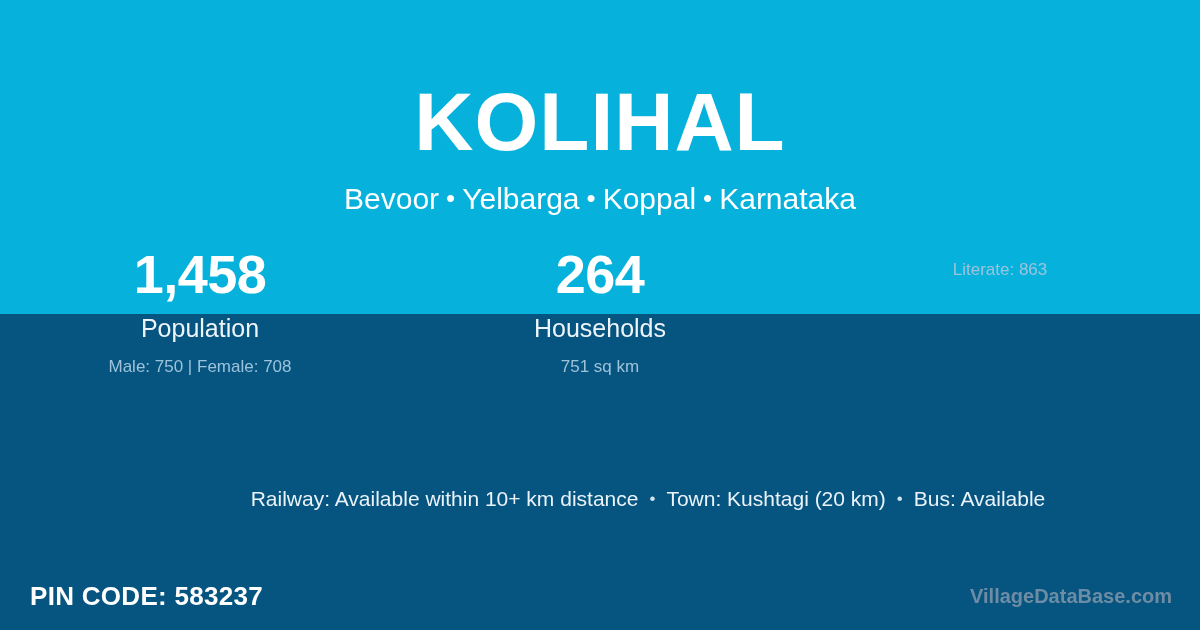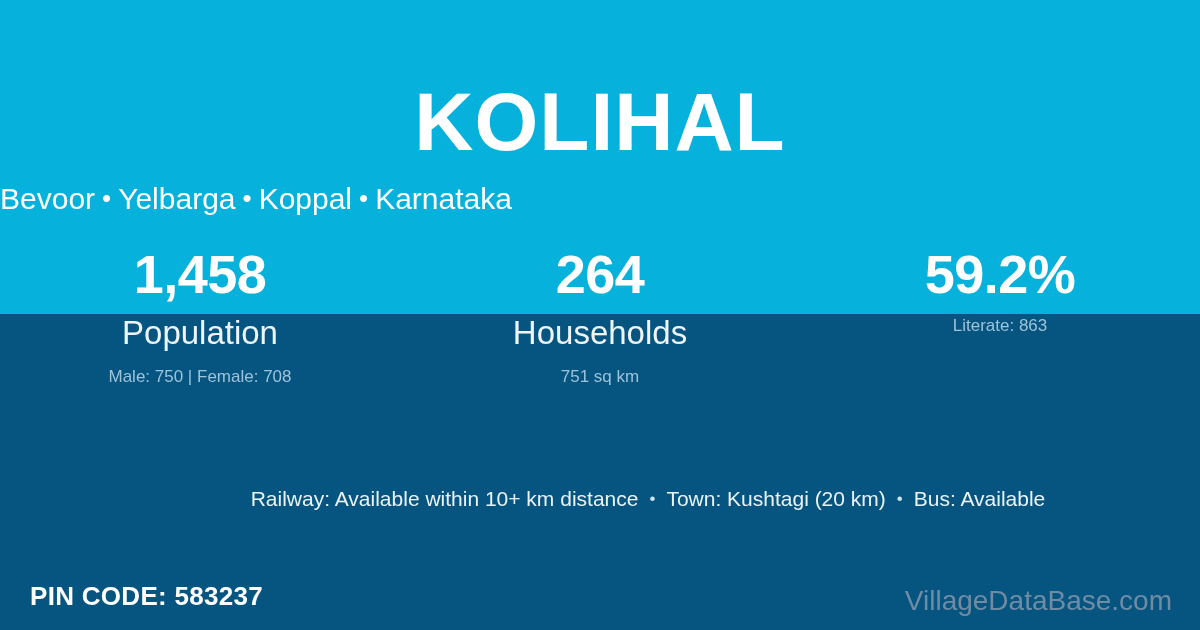--- a/index.html
+++ b/index.html
@@ -29,20 +29,21 @@
     color:#ffffff;
     font-size:82px;
     font-weight:bold;
     letter-spacing:1px;
     line-height:1;
   }
   .subtitle {
     position:absolute;
     left:0; top:181px;
     width:1200px;
+    text-align:center;
     color:#ffffff;
     font-size:30px;
     font-weight:normal;
     line-height:1.2;
   }
   .subtitle .sep { padding:0 7px; font-size:26px; position:relative; top:-2px; }
 
   
   .stats {
     position:absolute;
@@ -53,21 +54,21 @@
   .stat { width:400px; text-align:center; }
   .stat-value {
     color:#ffffff;
     font-size:54px;
     font-weight:bold;
     line-height:1.04;
     letter-spacing:-0.5px;
   }
   .stat-label {
     color:#eef5fa;
-    font-size:33px;
+    font-size:25px;
     font-weight:normal;
     line-height:1.2;
     margin-top:11px;
   }
   .stat-sub {
     color:#9dc3da;
     font-size:17px;
     font-weight:normal;
     line-height:1.2;
     margin-top:14px;
@@ -99,22 +100,22 @@
     color:#ffffff;
     font-size:26px;
     font-weight:bold;
     letter-spacing:0.3px;
     line-height:1.3;
   }
   .watermark {
     position:absolute;
     right:28px; top:3px;
     color:#6e8da4;
-    font-size:28px;
-    font-weight:normal;
+    font-size:20px;
+    font-weight:bold;
     line-height:1.3;
   }
 </style>
 </head>
 <body>
 
 <div class="card">
 
   <div class="hero-band"></div>
 
@@ -132,21 +133,20 @@
       <div class="stat-sub">Male: 750 | Female: 708</div>
     </div>
 
     <div class="stat">
       <div class="stat-value">264</div>
       <div class="stat-label">Households</div>
       <div class="stat-sub">751 sq km</div>
     </div>
 
     <div class="stat">
-      <div class="stat-value">59.2%</div>
       <div class="stat-sub">Literate: 863</div>
     </div>
 
   </div>
 
   <div class="info-line">
     <span>Railway: Available within 10+ km distance</span><span class="sep">•</span><span>Town: Kushtagi (20 km)</span><span class="sep">•</span><span>Bus: Available</span>
   </div>
 
   <div class="footer">

